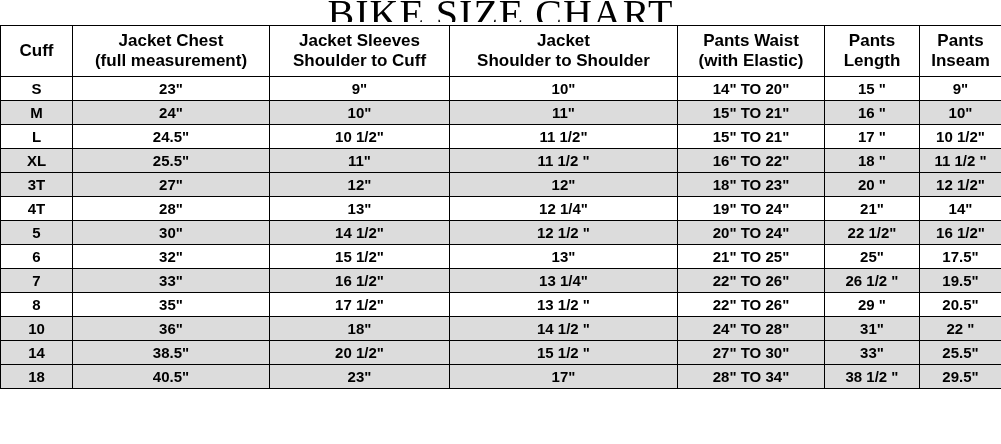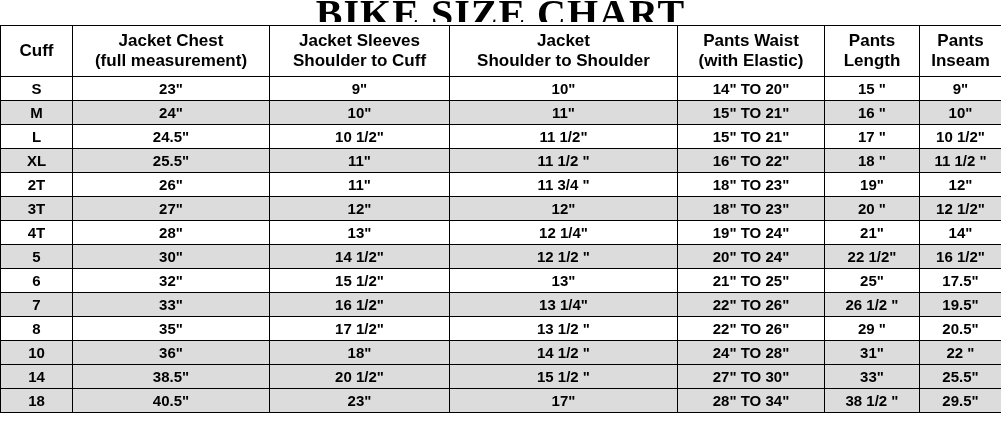--- a/index.html
+++ b/index.html
@@ -15,21 +15,21 @@
   }
   .page {
     width: 1001px;
     height: 444px;
     position: relative;
     background: #ffffff;
     box-sizing: border-box;
   }
   .chart-title {
     font-family: "Liberation Serif", serif;
-    font-weight: bold;
+    font-weight: normal;
     font-size: 40px;
     text-align: center;
     letter-spacing: 1px;
     color: #000000;
     line-height: 0.72;
     height: 22px;
     overflow: hidden;
     margin: 0;
     padding: 0;
   }
@@ -126,29 +126,20 @@
         </tr>
         <tr class="shaded">
           <td>XL</td>
           <td>25.5"</td>
           <td>11"</td>
           <td>11  1/2 "</td>
           <td>16" TO 22"</td>
           <td>18 "</td>
           <td>11  1/2 "</td>
         </tr>
-        <tr>
-          <td>2T</td>
-          <td>26"</td>
-          <td>11"</td>
-          <td>11  3/4 "</td>
-          <td>18" TO 23"</td>
-          <td>19"</td>
-          <td>12"</td>
-        </tr>
         <tr class="shaded">
           <td>3T</td>
           <td>27"</td>
           <td>12"</td>
           <td>12"</td>
           <td>18" TO 23"</td>
           <td>20 "</td>
           <td>12  1/2"</td>
         </tr>
         <tr>

